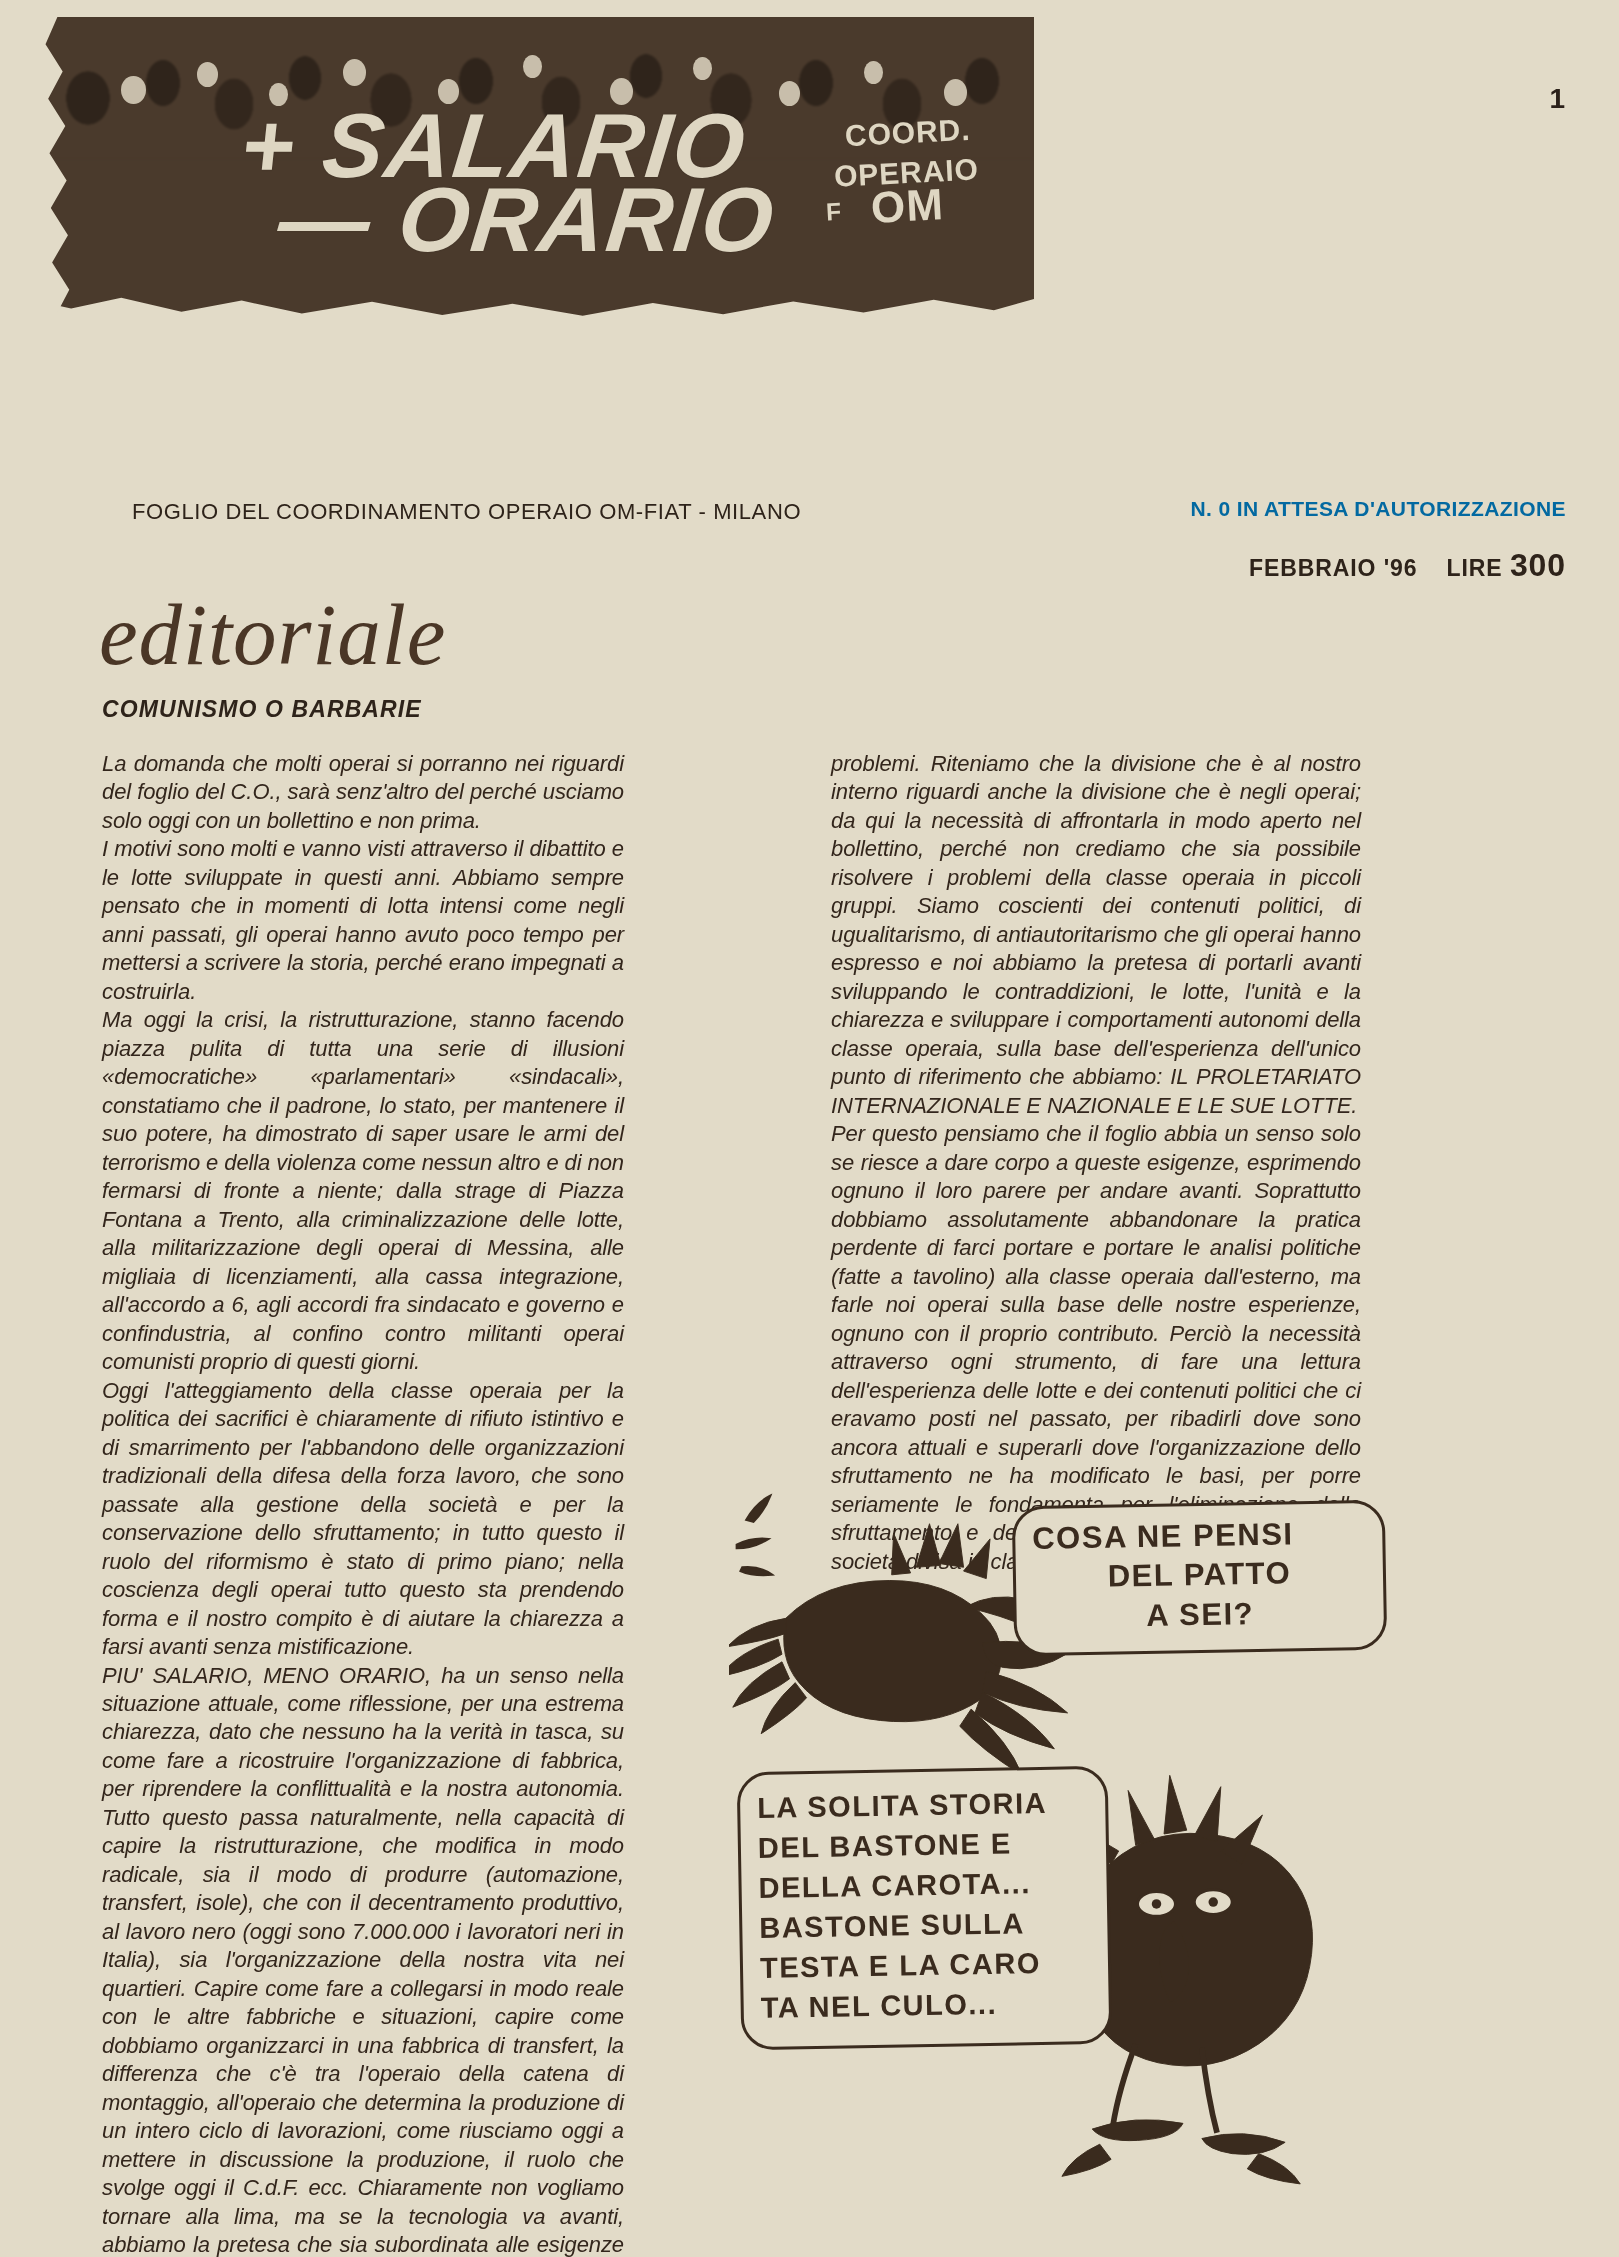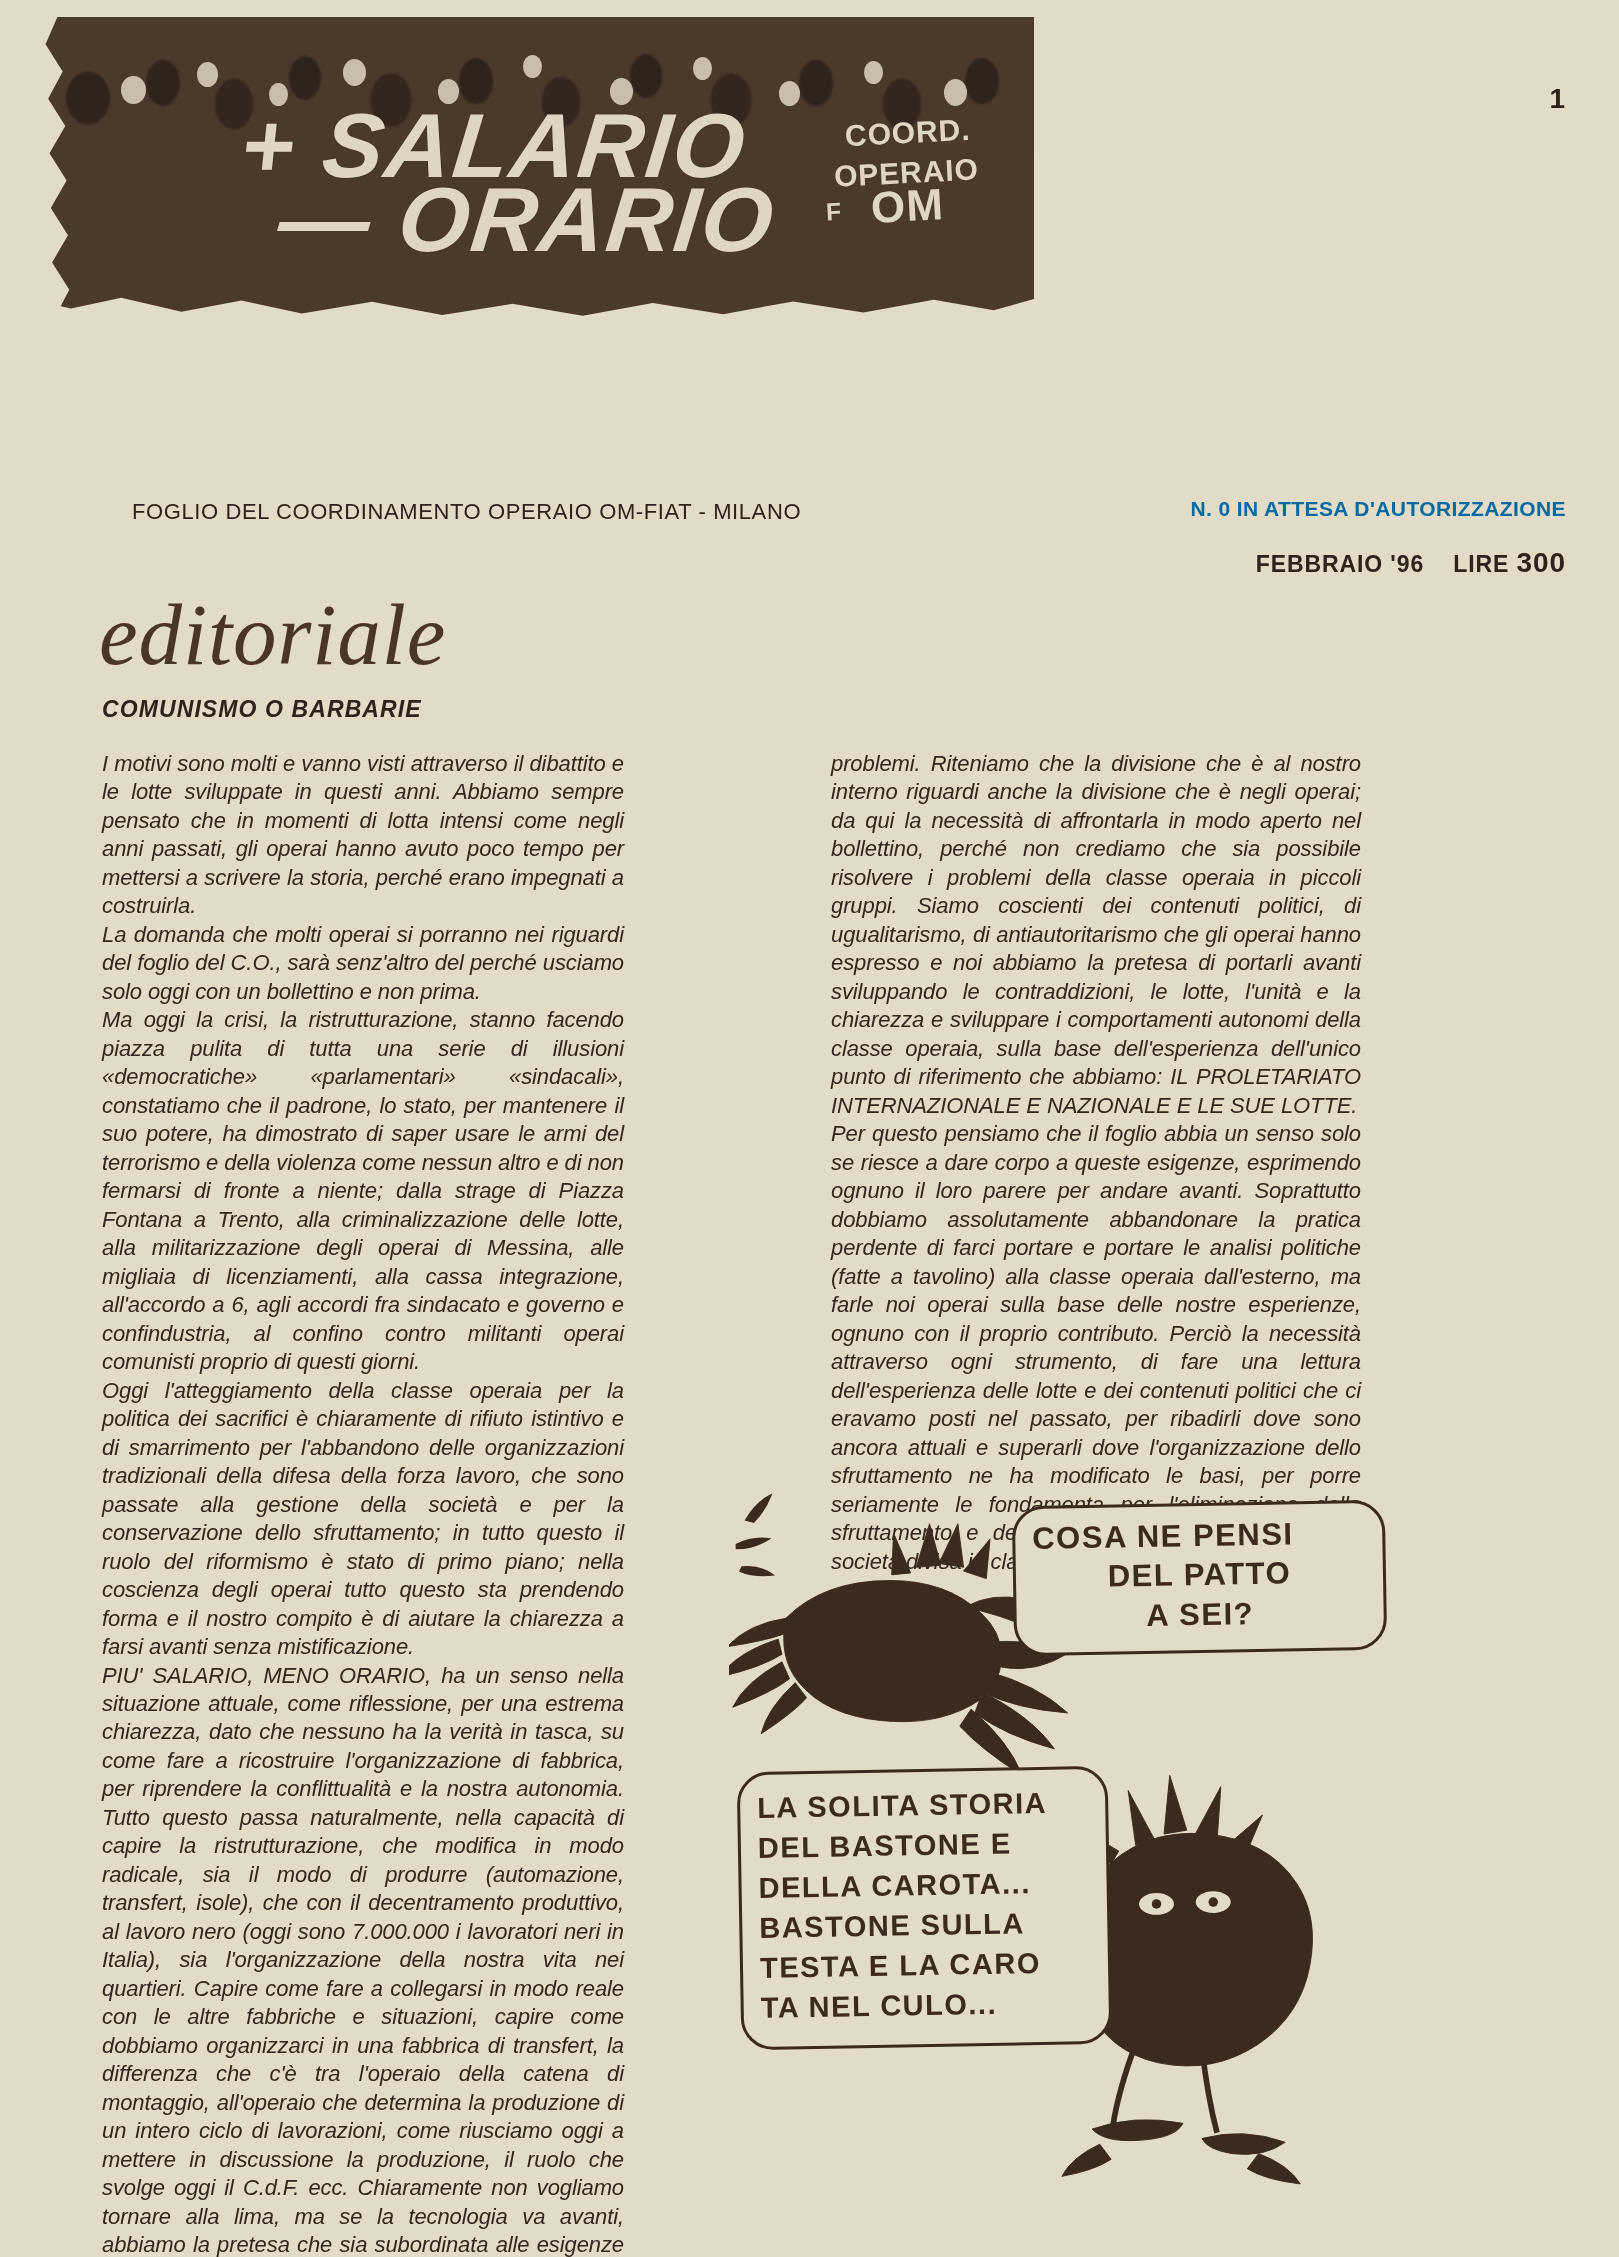--- a/index.html
+++ b/index.html
@@ -141,21 +141,21 @@
   }
   .date-line {
     position: absolute;
     right: 53px;
     top: 547px;
     font-size: 23px;
     font-weight: bold;
     color: #2e231a;
     letter-spacing: 0.9px;
   }
-  .date-line .lire-amount { font-size: 28px; text-align: center; }
+  .date-line .lire-amount { font-size: 32px; text-align: center; }
   
   .editoriale {
     position: absolute;
     left: 99px;
     top: 584px;
     font-family: "Liberation Serif", serif;
     font-style: italic;
     font-size: 87px;
     color: #4a3626;
     letter-spacing: 0.9px;
@@ -273,22 +273,22 @@
     &nbsp;&nbsp;
     <span>LIRE</span>
     <span class="lire-amount">300</span>
   </div>
 
   <div class="editoriale">editoriale</div>
 
   <div class="headline">COMUNISMO O BARBARIE</div>
 
   <div class="col col-left">
+    <p>La domanda che molti operai si porranno nei riguardi del foglio del C.O., sarà senz'altro del perché usciamo solo oggi con un bollettino e non prima.</p>
     <p>I motivi sono molti e vanno visti attraverso il dibattito e le lotte sviluppate in questi anni. Abbiamo sempre pensato che in momenti di lotta intensi come negli anni passati, gli operai hanno avuto poco tempo per mettersi a scrivere la storia, perché erano impegnati a costruirla.</p>
-    <p>La domanda che molti operai si porranno nei riguardi del foglio del C.O., sarà senz'altro del perché usciamo solo oggi con un bollettino e non prima.</p>
     <p>Ma oggi la crisi, la ristrutturazione, stanno facendo piazza pulita di tutta una serie di illusioni «democratiche» «parlamentari» «sindacali», constatiamo che il padrone, lo stato, per mantenere il suo potere, ha dimostrato di saper usare le armi del terrorismo e della violenza come nessun altro e di non fermarsi di fronte a niente; dalla strage di Piazza Fontana a Trento, alla criminalizzazione delle lotte, alla militarizzazione degli operai di Messina, alle migliaia di licenziamenti, alla cassa integrazione, all'accordo a 6, agli accordi fra sindacato e governo e confindustria, al confino contro militanti operai comunisti proprio di questi giorni.</p>
     <p>Oggi l'atteggiamento della classe operaia per la politica dei sacrifici è chiaramente di rifiuto istintivo e di smarrimento per l'abbandono delle organizzazioni tradizionali della difesa della forza lavoro, che sono passate alla gestione della società e per la conservazione dello sfruttamento; in tutto questo il ruolo del riformismo è stato di primo piano; nella coscienza degli operai tutto questo sta prendendo forma e il nostro compito è di aiutare la chiarezza a farsi avanti senza mistificazione.</p>
     <p>PIU' SALARIO, MENO ORARIO, ha un senso nella situazione attuale, come riflessione, per una estrema chiarezza, dato che nessuno ha la verità in tasca, su come fare a ricostruire l'organizzazione di fabbrica, per riprendere la conflittualità e la nostra autonomia. Tutto questo passa naturalmente, nella capacità di capire la ristrutturazione, che modifica in modo radicale, sia il modo di produrre (automazione, transfert, isole), che con il decentramento produttivo, al lavoro nero (oggi sono 7.000.000 i lavoratori neri in Italia), sia l'organizzazione della nostra vita nei quartieri. Capire come fare a collegarsi in modo reale con le altre fabbriche e situazioni, capire come dobbiamo organizzarci in una fabbrica di transfert, la differenza che c'è tra l'operaio della catena di montaggio, all'operaio che determina la produzione di un intero ciclo di lavorazioni, come riusciamo oggi a mettere in discussione la produzione, il ruolo che svolge oggi il C.d.F. ecc. Chiaramente non vogliamo tornare alla lima, ma se la tecnologia va avanti, abbiamo la pretesa che sia subordinata alle esigenze di vita dei lavoratori. ECCO PERCHE', PIU' SALARIO, MENO ORARIO.</p>
 
   </div>
 
   <div class="col col-right">
     <p>problemi. Riteniamo che la divisione che è al nostro interno riguardi anche la divisione che è negli operai; da qui la necessità di affrontarla in modo aperto nel bollettino, perché non crediamo che sia possibile risolvere i problemi della classe operaia in piccoli gruppi. Siamo coscienti dei contenuti politici, di ugualitarismo, di antiautoritarismo che gli operai hanno espresso e noi abbiamo la pretesa di portarli avanti sviluppando le contraddizioni, le lotte, l'unità e la chiarezza e sviluppare i comportamenti autonomi della classe operaia, sulla base dell'esperienza dell'unico punto di riferimento che abbiamo: IL PROLETARIATO INTERNAZIONALE E NAZIONALE E LE SUE LOTTE.</p>
     <p>Per questo pensiamo che il foglio abbia un senso solo se riesce a dare corpo a queste esigenze, esprimendo ognuno il loro parere per andare avanti. Soprattutto dobbiamo assolutamente abbandonare la pratica perdente di farci portare e portare le analisi politiche (fatte a tavolino) alla classe operaia dall'esterno, ma farle noi operai sulla base delle nostre esperienze, ognuno con il proprio contributo. Perciò la necessità attraverso ogni strumento, di fare una lettura dell'esperienza delle lotte e dei contenuti politici che ci eravamo posti nel passato, per ribadirli dove sono ancora attuali e superarli dove l'organizzazione dello sfruttamento ne ha modificato le basi, per porre seriamente le fondamenta per l'eliminazione dello sfruttamento e del lavoro salariato; insomma della società divisa in classi!!! Per il COMUNISMO.</p>
   </div>

